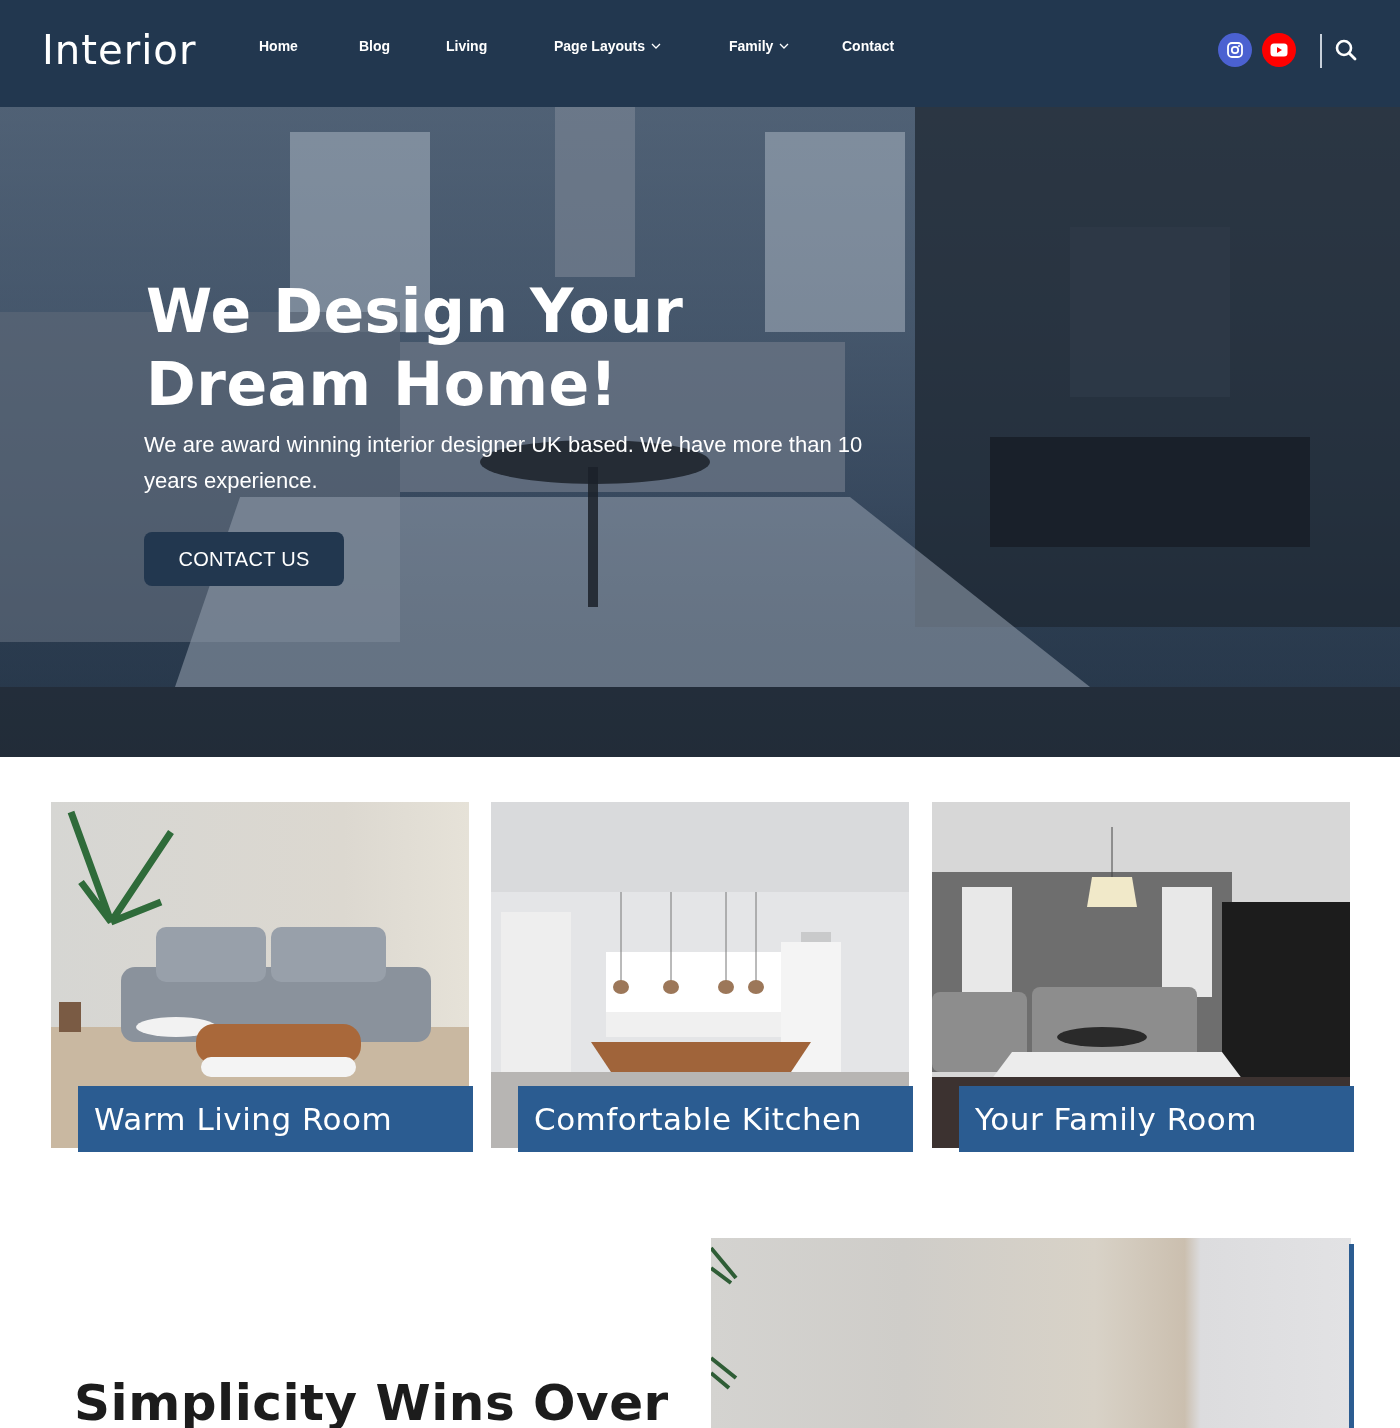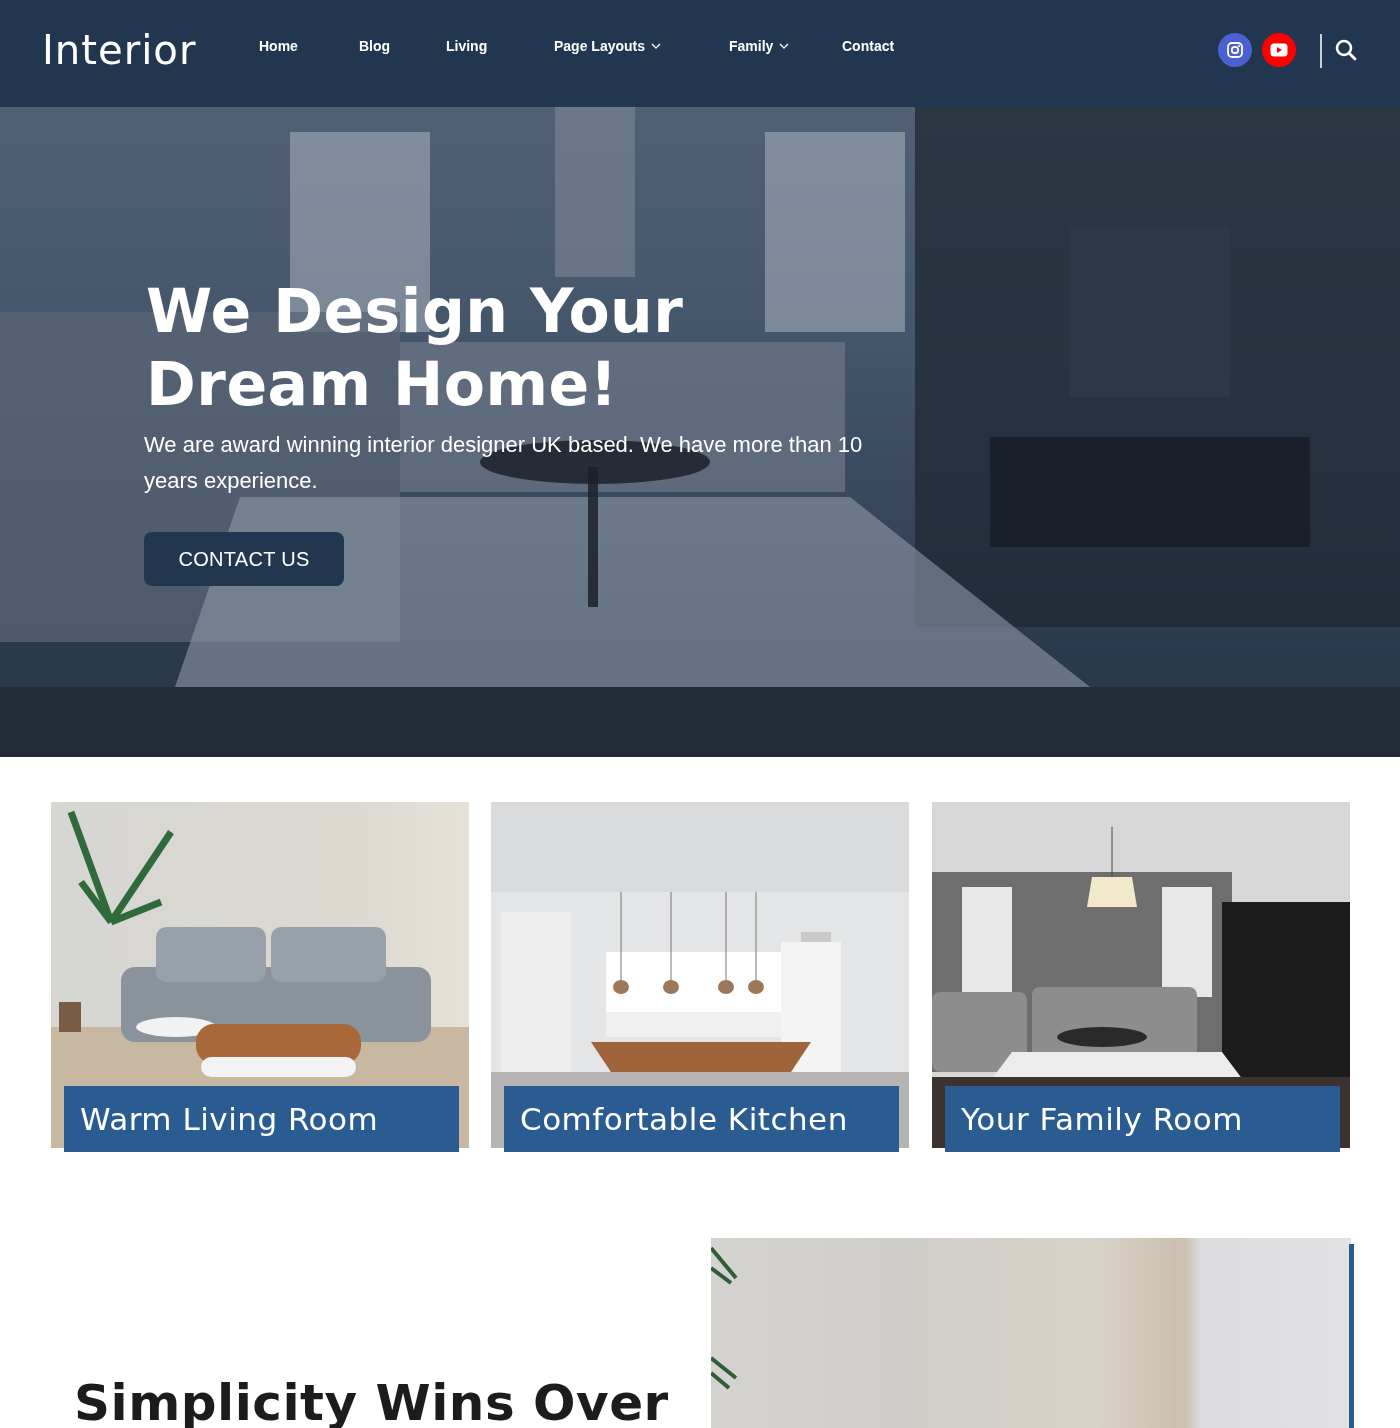--- a/index.html
+++ b/index.html
@@ -60,21 +60,21 @@
 
   
   .card {
     position: absolute; top: 802px; width: 418px; height: 346px; overflow: visible; cursor: pointer;
   }
   .card .photo { position: absolute; inset: 0; overflow: hidden; }
   .card-1 { left: 51px; }
   .card-2 { left: 491px; }
   .card-3 { left: 932px; }
   .card .label {
-    position: absolute; left: 13px; top: 284px; width: 395px; height: 66px;
+    position: absolute; left: 27px; top: 284px; width: 395px; height: 66px;
     background: #2b5c91; color: #ffffff;
     font-family: "DejaVu Sans", sans-serif; font-size: 31px; letter-spacing: 0.5px;
     padding-left: 16px; display: flex; align-items: center;
   }
 
   
   .section-title {
     position: absolute; left: 74px; top: 1374px;
     font-family: "DejaVu Sans", sans-serif; font-size: 50px; color: #1c1c1c; letter-spacing: 0.5px;
     white-space: nowrap;

